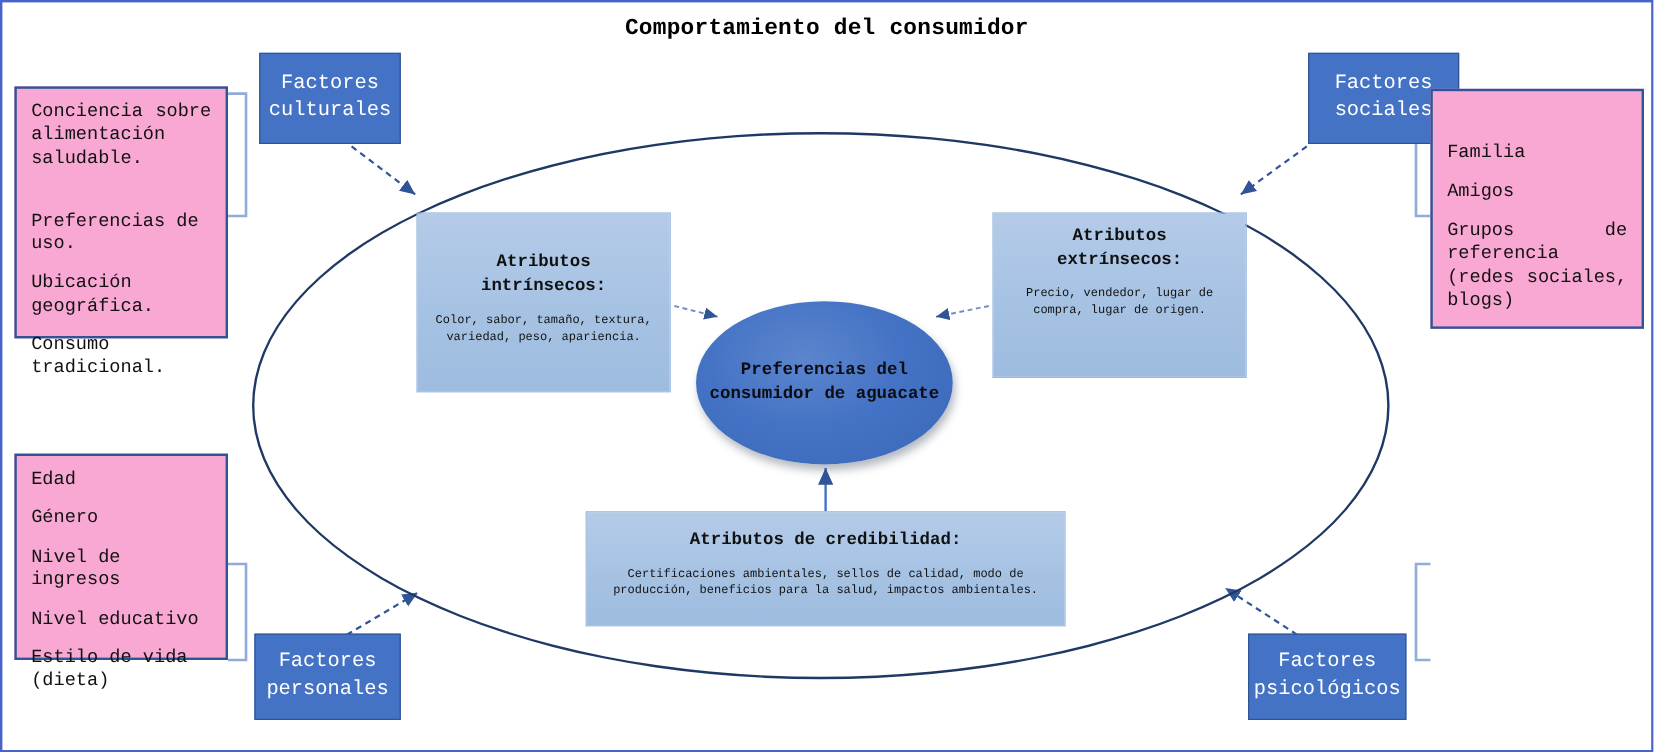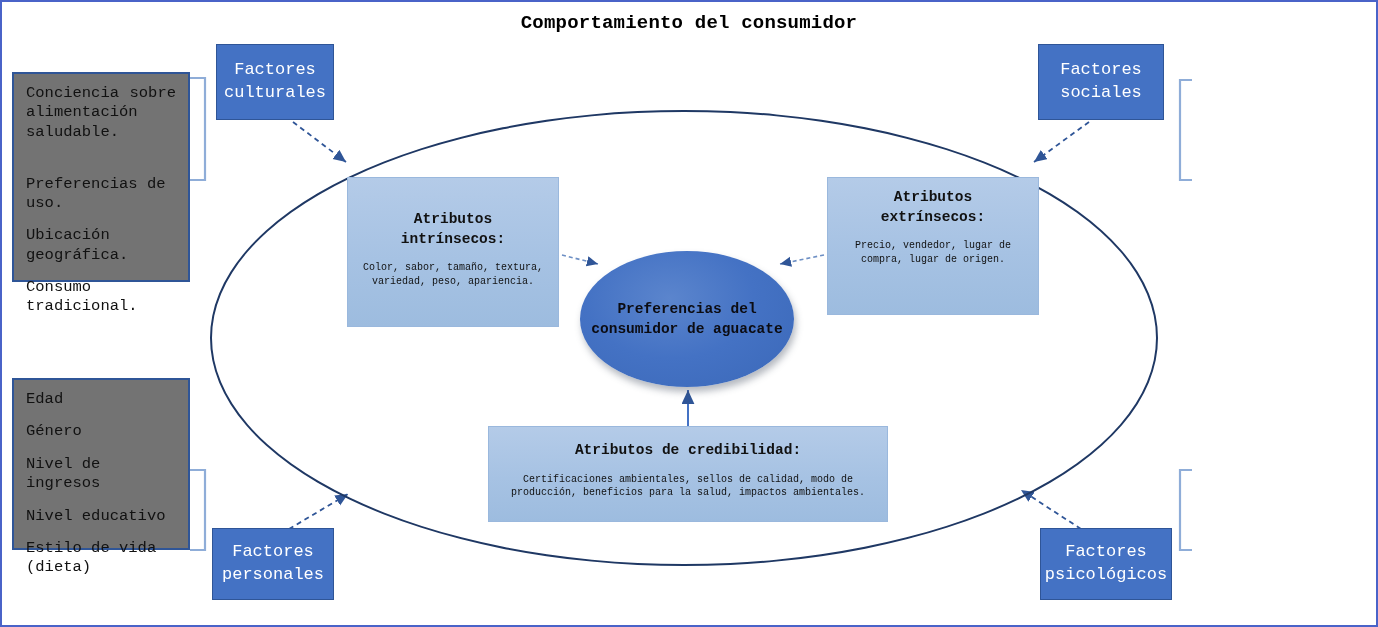--- a/index.html
+++ b/index.html
@@ -54,21 +54,21 @@
     text-align: center;
     display: flex;
     align-items: center;
     justify-content: center;
   }
   .factor-box span { display: block; }
 
   
   .white-box {
     position: absolute;
-    background: #737373;
+    background: #f9a8d4;
     border: 2px solid #2f5597;
     box-sizing: border-box;
     padding: 10px 12px;
     font-size: 15.5px;
     color: #111111;
     line-height: 1.25;
   }
   .white-box p {
     margin: 0 0 13px 0;
   }
@@ -168,39 +168,44 @@
       <path d="M686 424 L686 388" marker-end="url(#arrowSolid)"></path>
     </g>
   </svg>
 
   <div class="oval"></div>
 
   <div class="factor-box" style="left:214px; top:42px; width:118px; height:76px;">
     <span>Factores culturales</span>
   </div>
 
-  <div class="factor-box" style="left:1036px; top:42px; width:126px; height:76px;text-align:center;">
+  <div class="factor-box" style="left:1088px; top:42px; width:126px; height:76px;text-align:center;">
     <span>Factores sociales</span>
   </div>
 
   <div class="factor-box" style="left:210px; top:526px; width:122px; height:72px;">
     <span>Factores personales</span>
   </div>
 
   <div class="factor-box" style="left:1038px; top:526px; width:132px; height:72px;">
     <span>Factores psicológicos</span>
   </div>
 
   <div class="white-box" style="left:10px; top:70px; width:178px; height:210px;">
     <p class="justify">Conciencia sobre alimentación saludable.</p>
     <p>Preferencias de uso.</p>
     <p>Ubicación geográfica.</p>
     <p>Consumo tradicional.</p>
   </div>
 
+  <div class="white-box" style="left:1190px; top:72px; width:178px; height:200px; padding-top:42px;">
+    <p>Familia</p>
+    <p>Amigos</p>
+    <p class="justify">Grupos de referencia (redes sociales, blogs)</p>
+  </div>
 
   <div class="white-box" style="left:10px; top:376px; width:178px; height:172px;">
     <p>Edad</p>
     <p>Género</p>
     <p>Nivel de ingresos</p>
     <p>Nivel educativo</p>
     <p>Estilo de vida (dieta)</p>
   </div>
 
 

